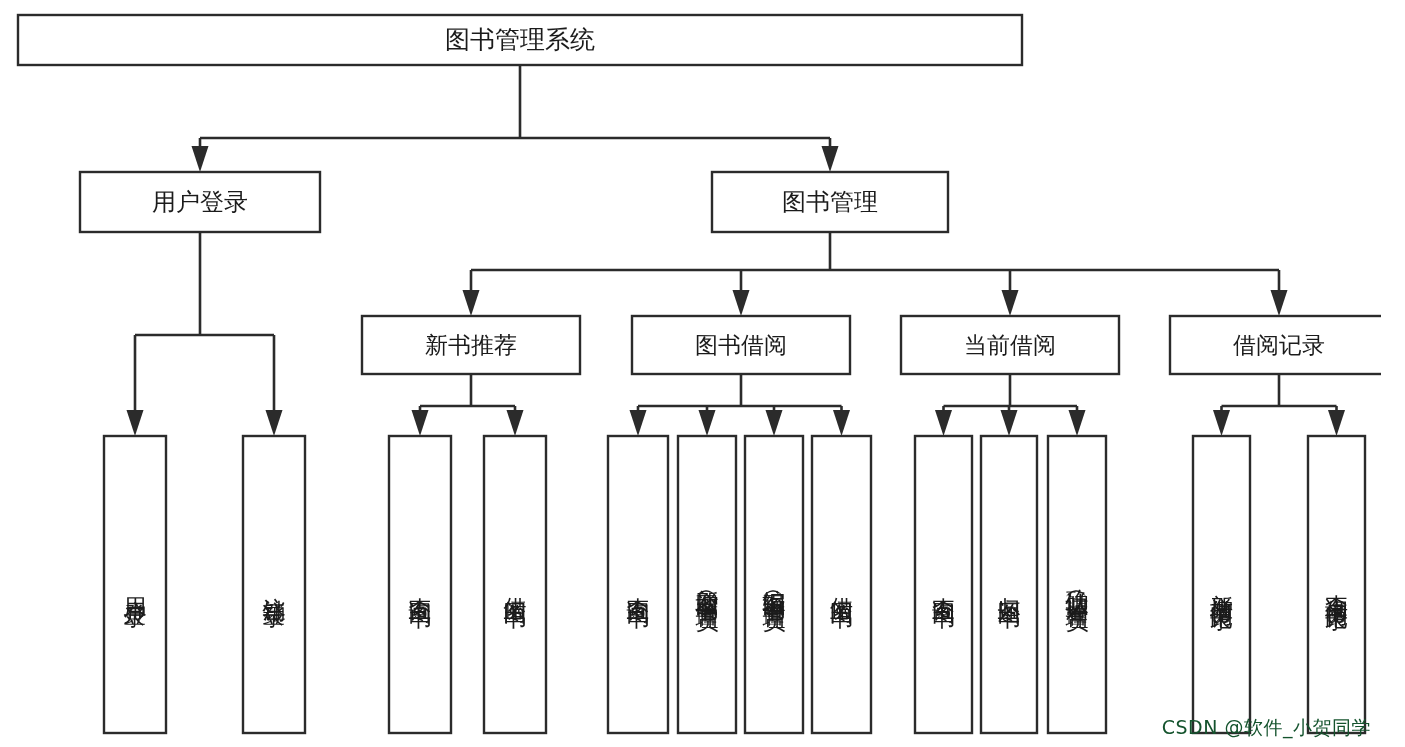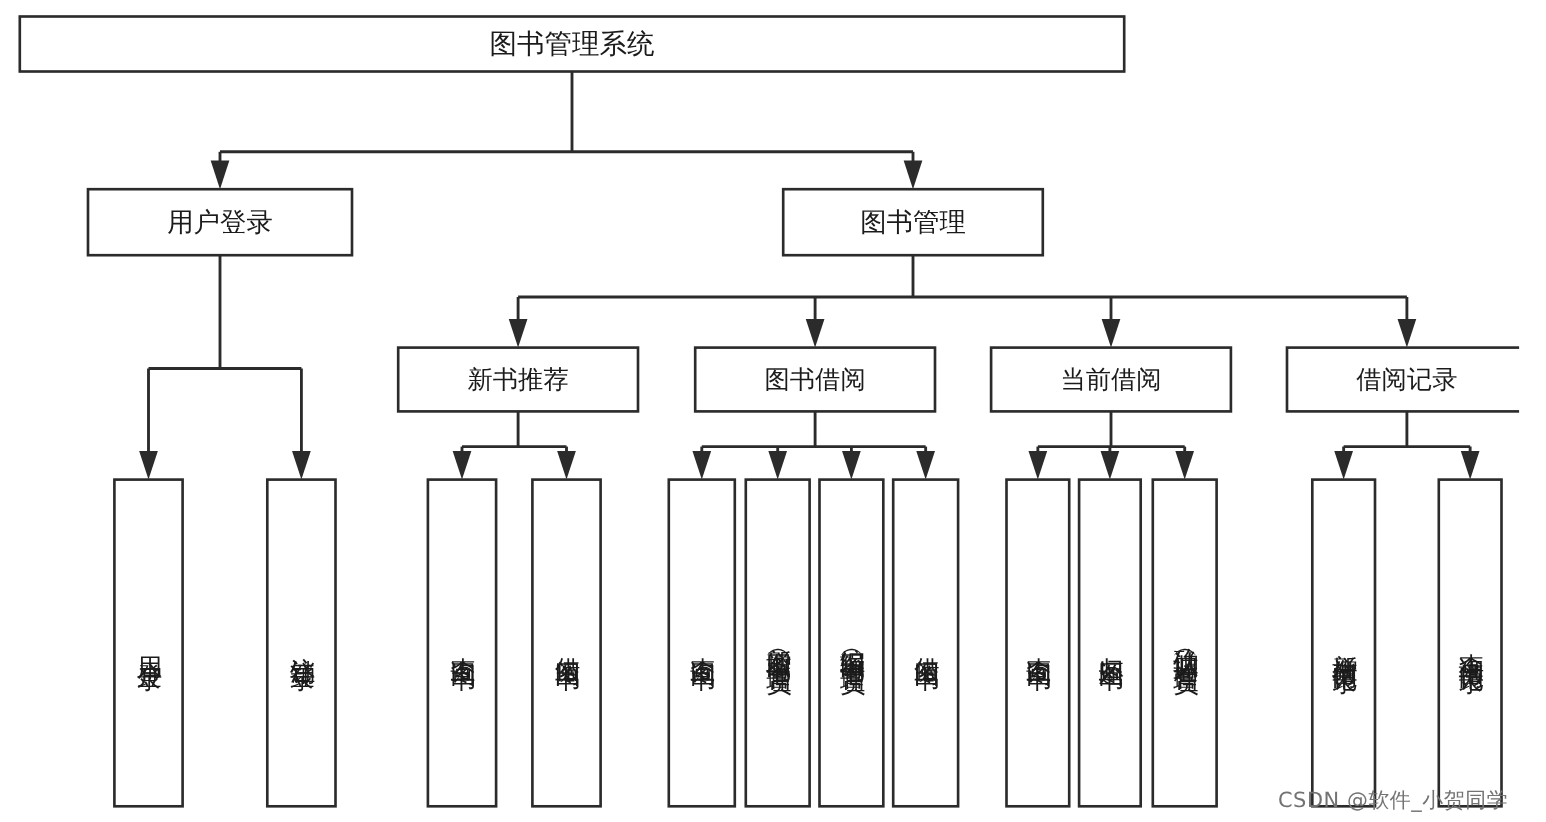--- a/index.html
+++ b/index.html
@@ -64,21 +64,21 @@
     text-align: center;
     white-space: nowrap;
     pointer-events: none;
   }
   .watermark {
     position: absolute;
     right: 10px;
     bottom: 6px;
     font-family: "DejaVu Sans", "Liberation Sans", sans-serif;
     font-size: 19px;
-    color: #737373;
+    color: #14532d;
     letter-spacing: 0.5px;
     white-space: nowrap;
   }
 </style>
 </head>
 <body>
 
 <div id="diagram-root">
 
   <svg id="tree-svg" viewBox="0 0 1405 747">

